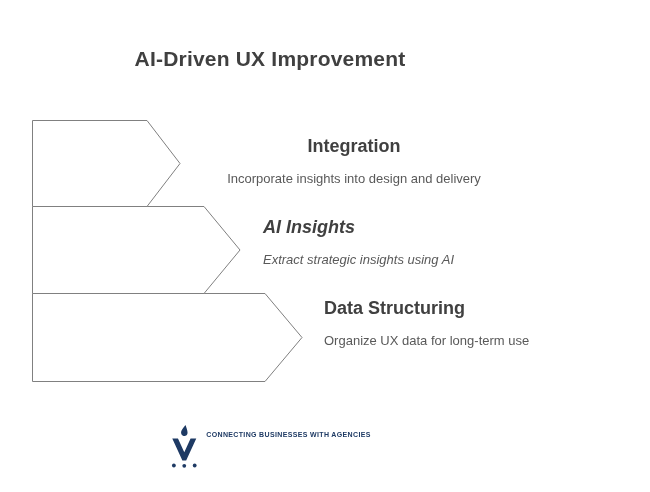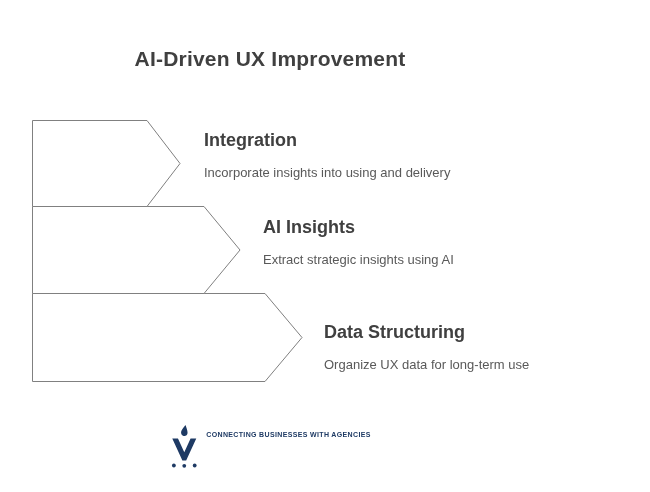--- a/index.html
+++ b/index.html
@@ -47,23 +47,23 @@
     line-height: 21px;
     font-weight: bold;
     color: #404040;
   }
   .step p {
     margin-top: 14px;
     font-size: 13px;
     line-height: 15px;
     color: #595959;
   }
-  .step-1 { left: 204px; top: 130px; }
-  .step-2 { left: 263px; top: 217px; }
-  .step-3 { left: 324px; top: 322px; }
+  .step-1 { left: 204px; top: 136px; text-align: center; }
+  .step-2 { left: 263px; top: 217px; font-style: italic; }
+  .step-3 { left: 324px; top: 298px; }
 
   .logo {
     position: absolute;
     left: 50%;
     top: 425px;
     transform: translateX(-50%);
     display: flex;
     align-items: flex-start;
     gap: 7px;
   }
@@ -94,21 +94,21 @@
   <h1 class="page-title">AI-Driven UX Improvement</h1>
 
   <svg class="arrows-svg" width="650" height="492" viewBox="0 0 650 492">
     <polygon points="32.5,293.5 265,293.5 302,337.5 265,381.5 32.5,381.5"></polygon>
     <polygon points="32.5,206.5 204,206.5 240,250 204,293.5 32.5,293.5"></polygon>
     <polygon points="32.5,120.5 147,120.5 180,163.5 147,206.5 32.5,206.5"></polygon>
   </svg>
 
   <div class="step step-1">
     <h2>Integration</h2>
-    <p>Incorporate insights into using and delivery</p>
+    <p>Incorporate insights into design and delivery</p>
   </div>
 
   <div class="step step-2">
     <h2>AI Insights</h2>
     <p>Extract strategic insights using AI</p>
   </div>
 
   <div class="step step-3">
     <h2>Data Structuring</h2>
     <p>Organize UX data for long-term use</p>

